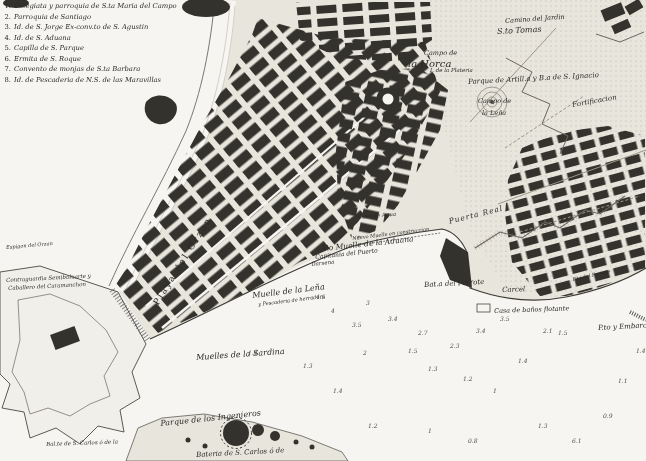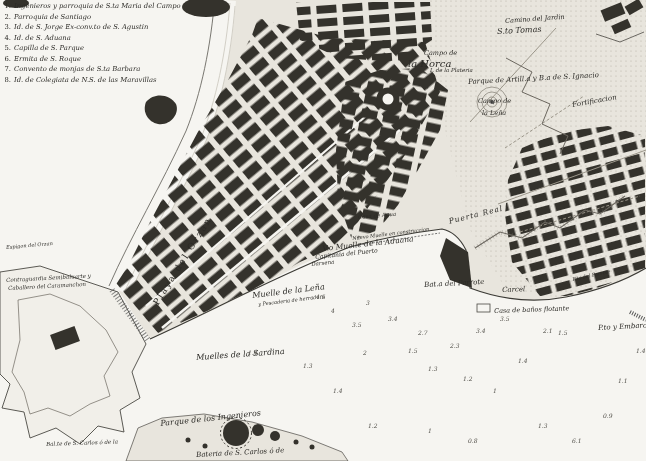--- a/index.html
+++ b/index.html
@@ -122,21 +122,21 @@
     <ellipse cx="16" cy="3" rx="13" ry="5" fill="#34322c"></ellipse>
 
     <rect x="477" y="304" width="13" height="8" fill="#f6f5f1" stroke="#4a4843" stroke-width="0.8"></rect>
 
     <path d="M630,312 L646,320" stroke="#555" stroke-width="4" stroke-dasharray="1,1.5"></path>
   </svg>
 
   <div class="legend">
     <div class="legend-row">
         <span class="legend-num">1.</span>
-        <span>Ingenieros y parroquia de S.ta Maria del Campo</span>
+        <span>Colegiata y parroquia de S.ta Maria del Campo</span>
       </div>
     <div class="legend-row">
         <span class="legend-num">2.</span>
         <span>Parroquia de Santiago</span>
       </div>
     <div class="legend-row">
         <span class="legend-num">3.</span>
         <span>Id. de S. Jorge Ex-conv.to de S. Agustin</span>
       </div>
     <div class="legend-row">
@@ -150,21 +150,21 @@
     <div class="legend-row">
         <span class="legend-num">6.</span>
         <span>Ermita de S. Roque</span>
       </div>
     <div class="legend-row">
         <span class="legend-num">7.</span>
         <span>Convento de monjas de S.ta Barbara</span>
       </div>
     <div class="legend-row">
         <span class="legend-num">8.</span>
-        <span>Id. de Colegiata de N.S. de las Maravillas</span>
+        <span>Id. de Pescaderia de N.S. de las Maravillas</span>
       </div>
   </div>
 
   <span class="lbl roman" style="left:152px;top:302px;font-size:9px;letter-spacing:2px;transform:rotate(-58deg);">Playa del Orzan</span>
   <span class="lbl" style="left:505px;top:18px;font-size:6.5px;transform:rotate(-4deg);">Camino del Jardin</span>
   <span class="lbl" style="left:497px;top:28px;font-size:8px;transform:rotate(-3deg);">S.to Tomas</span>
   <span class="lbl" style="left:424px;top:50px;font-size:6.5px;">Campo de</span>
   <span class="lbl" style="left:408px;top:59px;font-size:10px;">la Horca</span>
   <span class="lbl" style="left:430px;top:68px;font-size:5.5px;">I. de la Plateria</span>
   <span class="lbl" style="left:468px;top:79px;font-size:7px;transform:rotate(-3deg);">Parque de Artill.a y B.a de S. Ignacio</span>

